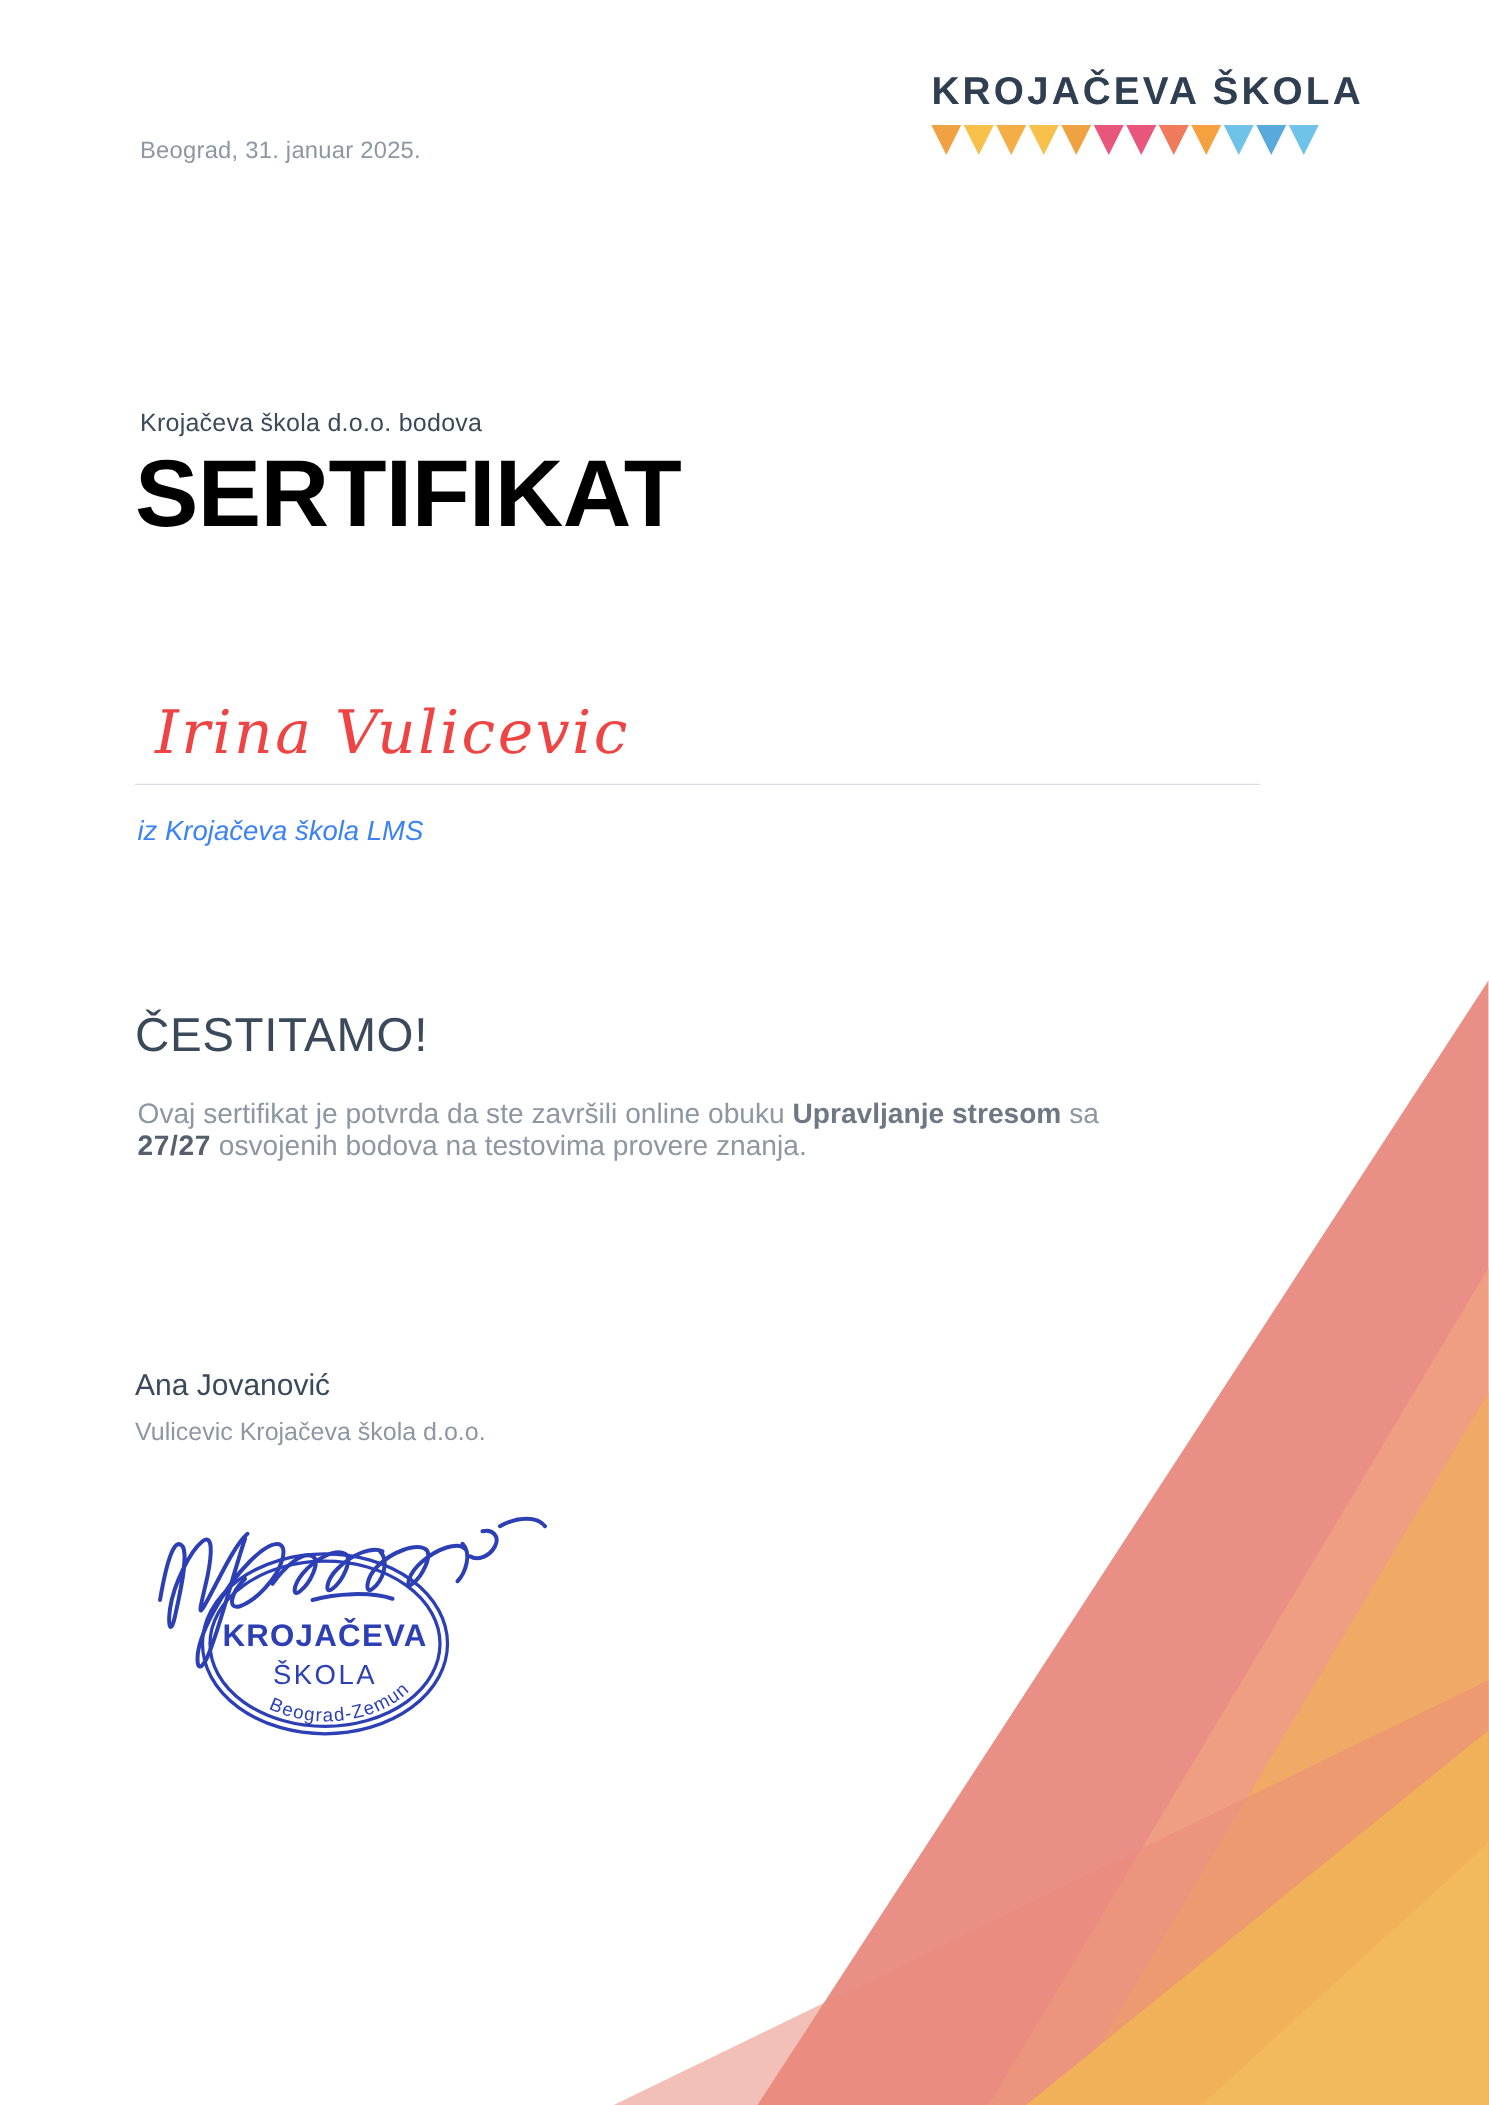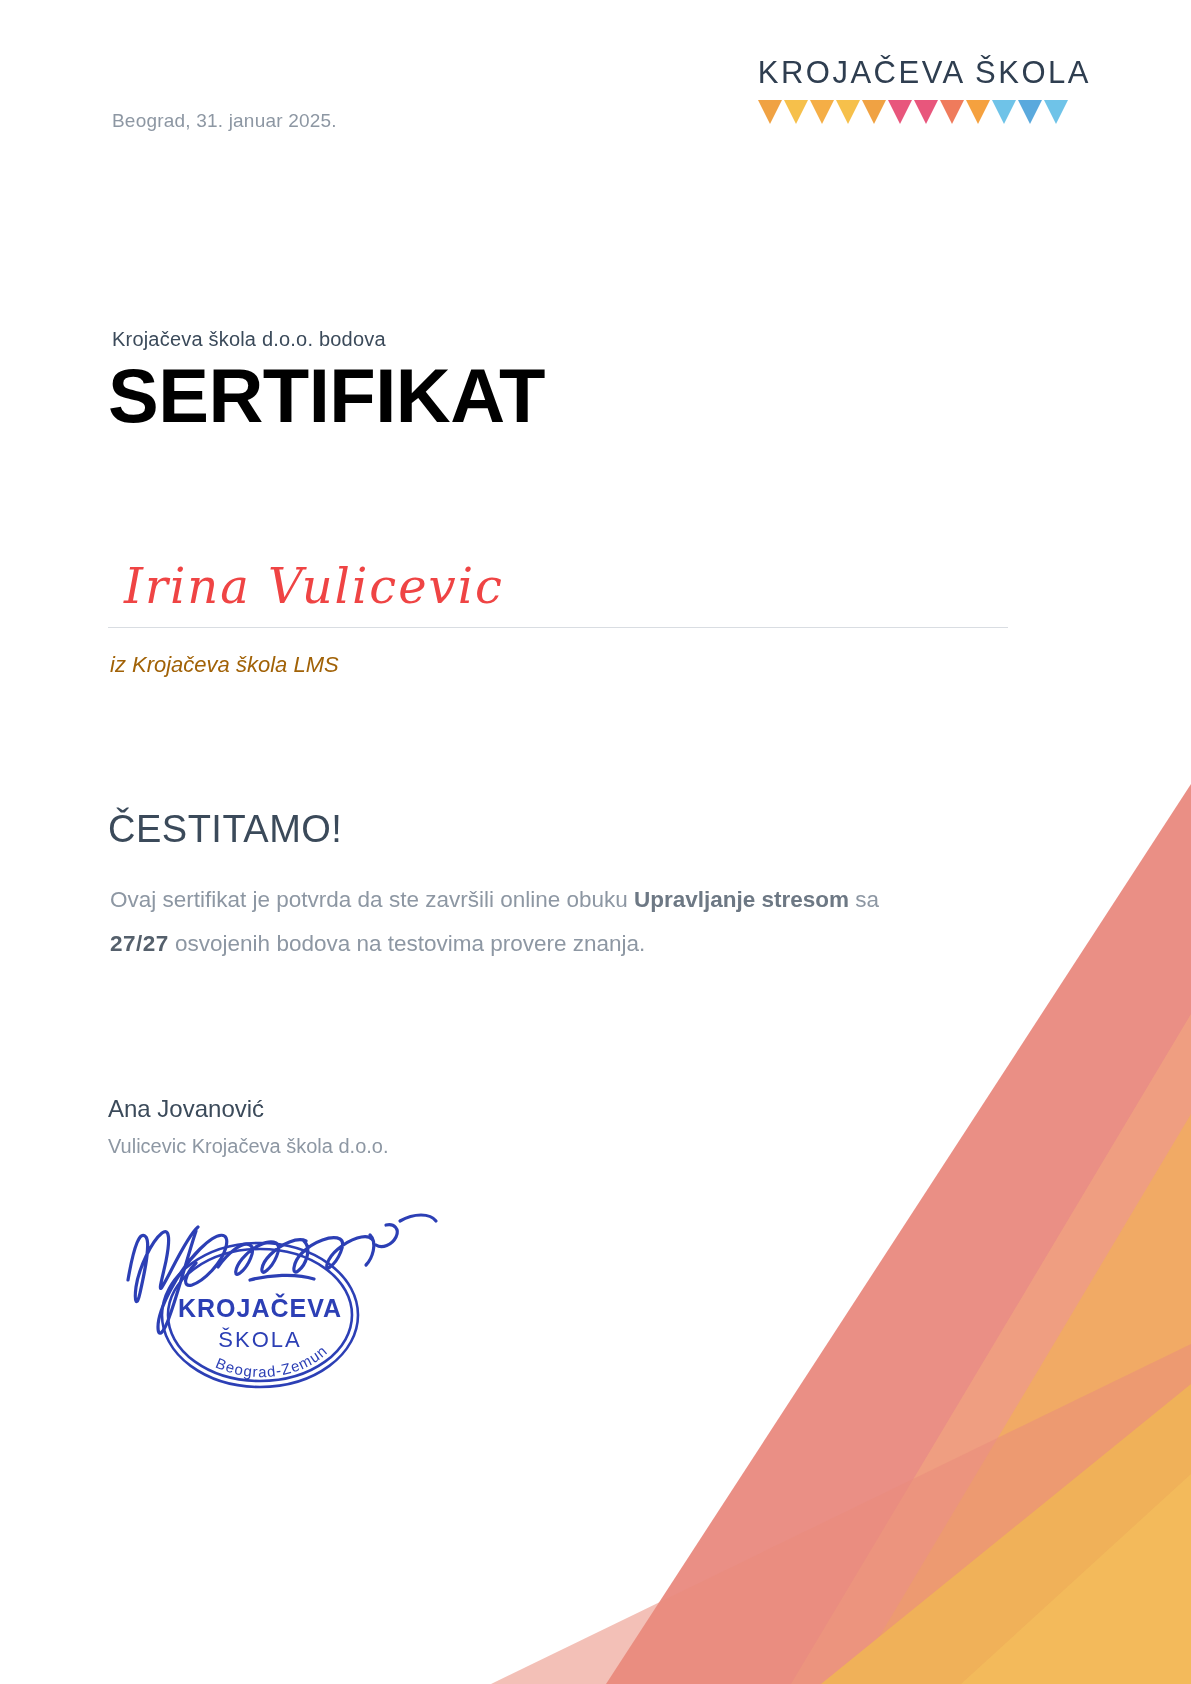--- a/index.html
+++ b/index.html
@@ -30,21 +30,21 @@
   .logo-block {
     position: absolute;
     top: 55px;
     right: 100px;
     text-align: right;
   }
   .logo-word {
     font-family: "Liberation Sans", sans-serif;
     font-size: 31px;
     letter-spacing: 2.5px;
-    font-weight: 400;
+    font-weight: 700;
     color: #2f3e50;
     white-space: nowrap;
   }
   .logo-tri {
     margin-top: 9px;
     height: 26px;
     display: block;
   }
 
   .issue-date {
@@ -92,39 +92,39 @@
     width: 900px;
     height: 1px;
     background: #d9dde2;
   }
   .recipient-from {
     position: absolute;
     left: 110px;
     top: 652px;
     font-size: 22px;
     font-style: italic;
-    color: #a16207;
+    color: #3b82f6;
     text-align: center;
   }
 
   .congrats {
     position: absolute;
     left: 108px;
     top: 808px;
     font-size: 38px;
     color: #3b4a5a;
     letter-spacing: .5px;
   }
   .body-text {
     position: absolute;
     left: 110px;
     top: 878px;
     width: 830px;
     font-size: 22.5px;
-    line-height: 44px;
+    line-height: 26px;
     color: #8d97a3;
   }
   .body-text b {
     color: #6d7884;
     font-weight: bold;
   }
   .body-text .score {
     color: #55606c;
     font-weight: bold;
     letter-spacing: .5px;

